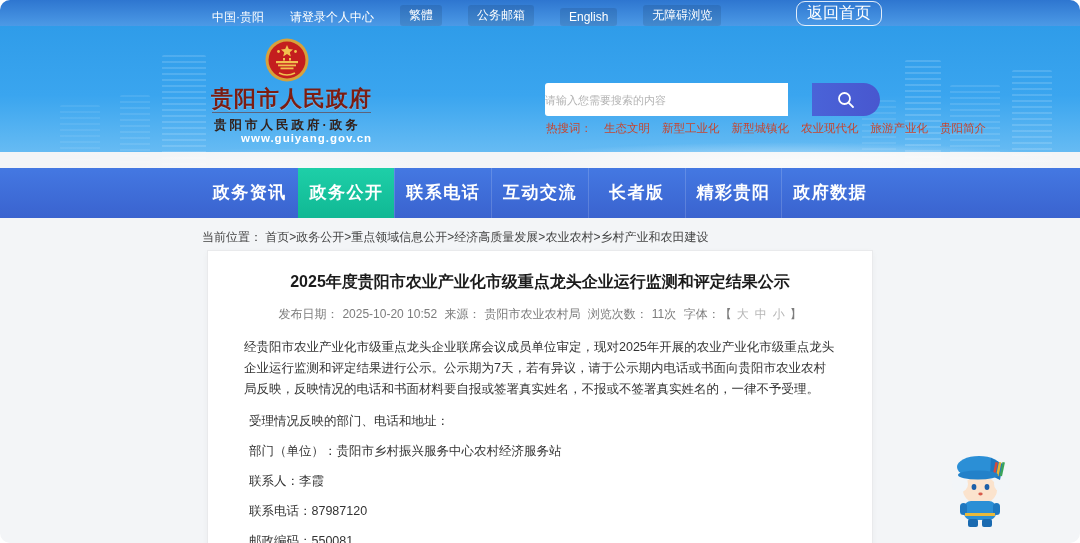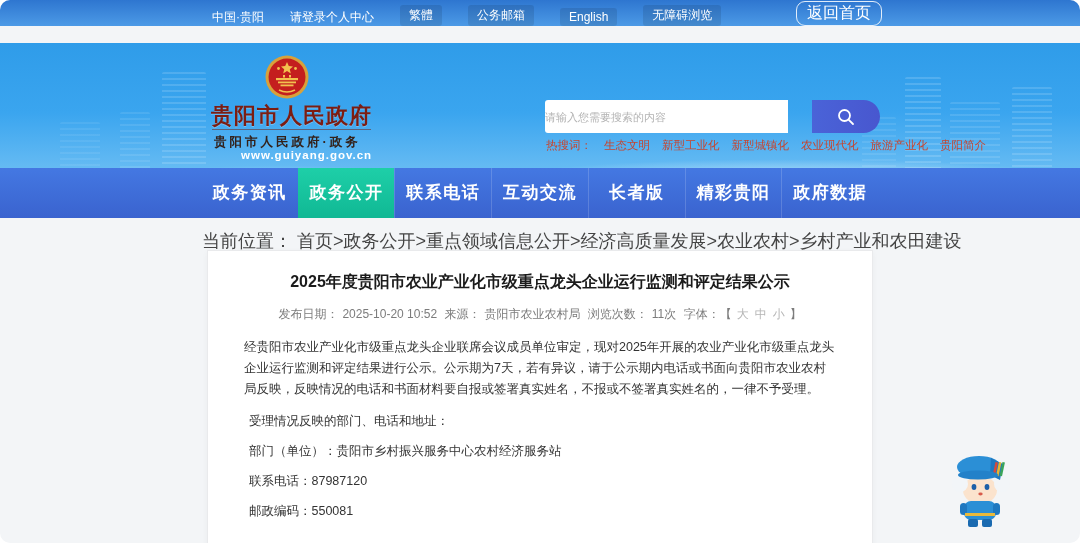--- a/index.html
+++ b/index.html
@@ -8,21 +8,21 @@
   
   .topbar{position:absolute;left:0;top:0;width:1080px;height:26px;
     background:linear-gradient(180deg,#2e76d0,#4c9ae6);}
   .topbar-inner{display:flex;align-items:flex-end;height:100%;margin:0 198px 0 212px;gap:26px;}
   .tb-item{font-size:12px;color:#fff;cursor:pointer;white-space:nowrap;}
   .tb-item.pill{background:rgba(0,0,0,.10);padding:2px 9px;border-radius:3px;}
   .tb-home{margin-left:auto;font-size:16px;color:#fff;border:1px solid rgba(255,255,255,.85);
     border-radius:9px;padding:1px 10px;cursor:pointer;white-space:nowrap;}
 
   
-  .banner{position:absolute;left:0;top:43px;width:1080px;height:126px;
+  .banner{position:absolute;left:0;top:26px;width:1080px;height:126px;
     background:linear-gradient(180deg,#2f9ce9 0%,#3aa5ef 55%,#66bbf3 100%);}
   .decor-tower{position:absolute;border-radius:2px;
     background-image:repeating-linear-gradient(180deg,rgba(255,255,255,.5) 0 2px,rgba(255,255,255,0) 2px 6px);}
   .cloud{position:absolute;background:radial-gradient(ellipse at center,rgba(255,255,255,.55),rgba(255,255,255,0) 70%);}
 
   .emblem{position:absolute;left:264px;top:11px;}
   .site-title{position:absolute;left:211px;top:58px;width:200px;font-size:22px;font-weight:bold;
     color:#7c1d12;letter-spacing:1px;text-shadow:0 1px 0 rgba(255,255,255,.25);white-space:nowrap;}
   .title-rule{position:absolute;left:212px;top:86px;width:159px;height:1px;background:rgba(110,40,28,.55);}
   .site-subtitle{position:absolute;left:214px;top:91px;font-size:12.5px;font-weight:bold;color:#33211a;
@@ -44,21 +44,21 @@
   
   .nav{position:absolute;left:0;top:168px;width:1080px;height:50px;
     background:linear-gradient(180deg,#4478e2,#3a63cf);}
   .nav-inner{display:flex;width:676px;margin-left:202px;height:100%;}
   .nav-item{flex:1;text-align:center;line-height:50px;font-size:17px;font-weight:bold;color:#fff;
     letter-spacing:1.5px;cursor:pointer;border-left:1px solid rgba(255,255,255,.16);}
   .nav-item:first-child{border-left:none;}
   .nav-item.active{background:linear-gradient(180deg,#1ecfa8,#10b894);border-left-color:transparent;}
 
   
-  .breadcrumb{position:absolute;left:202px;top:229px;font-size:18px;color:#444;white-space:nowrap;}
+  .breadcrumb{position:absolute;left:202px;top:229px;font-size:12px;color:#444;white-space:nowrap;}
   .breadcrumb .bc-label{color:#444;}
   .breadcrumb .bc-path{color:#444;cursor:pointer;}
 
   
   .card{position:absolute;left:207px;top:250px;width:666px;height:420px;background:#fff;
     border:1px solid #e9eaec;box-shadow:0 2px 6px rgba(0,0,0,.04);box-sizing:border-box;
     padding:20px 36px 0 36px;}
   .art-title{text-align:center;font-size:16px;font-weight:bold;color:#1b1b1b;line-height:1.4;}
   .art-meta{text-align:center;font-size:12px;color:#7c7c7c;margin-top:13px;white-space:nowrap;}
   .art-meta .m{margin:0 2px;}
@@ -162,20 +162,21 @@
       <span class="m">发布日期：</span><span class="m">2025-10-20 10:52</span>
       <span class="m">来源：</span><span class="m">贵阳市农业农村局</span>
       <span class="m">浏览次数：</span><span class="m">11次</span>
       <span class="m">字体：【</span><span class="fsize">大</span><span class="fsize">中</span><span class="fsize">小</span><span class="m">】</span>
     </div>
 
     <div class="art-body">
       <p class="para lead">经贵阳市农业产业化市级重点龙头企业联席会议成员单位审定，现对2025年开展的农业产业化市级重点龙头企业运行监测和评定结果进行公示。公示期为7天，若有异议，请于公示期内电话或书面向贵阳市农业农村局反映，反映情况的电话和书面材料要自报或签署真实姓名，不报或不签署真实姓名的，一律不予受理。</p>
       <p class="para ind">受理情况反映的部门、电话和地址：</p>
       <p class="para ind">部门（单位）：贵阳市乡村振兴服务中心农村经济服务站</p>
+      <p class="para ind">联系人：李霞</p>
       <p class="para ind">联系电话：87987120</p>
       <p class="para ind">邮政编码：550081</p>
 
     </div>
   </div>
 
   <svg class="mascot" viewBox="0 0 68 78">
     <ellipse cx="33" cy="39" rx="17" ry="14" fill="#fbe3cd"></ellipse>
     <circle cx="13" cy="33" r="8" fill="#f2f5f8"></circle>
     <circle cx="55" cy="33" r="8" fill="#f2f5f8"></circle>

